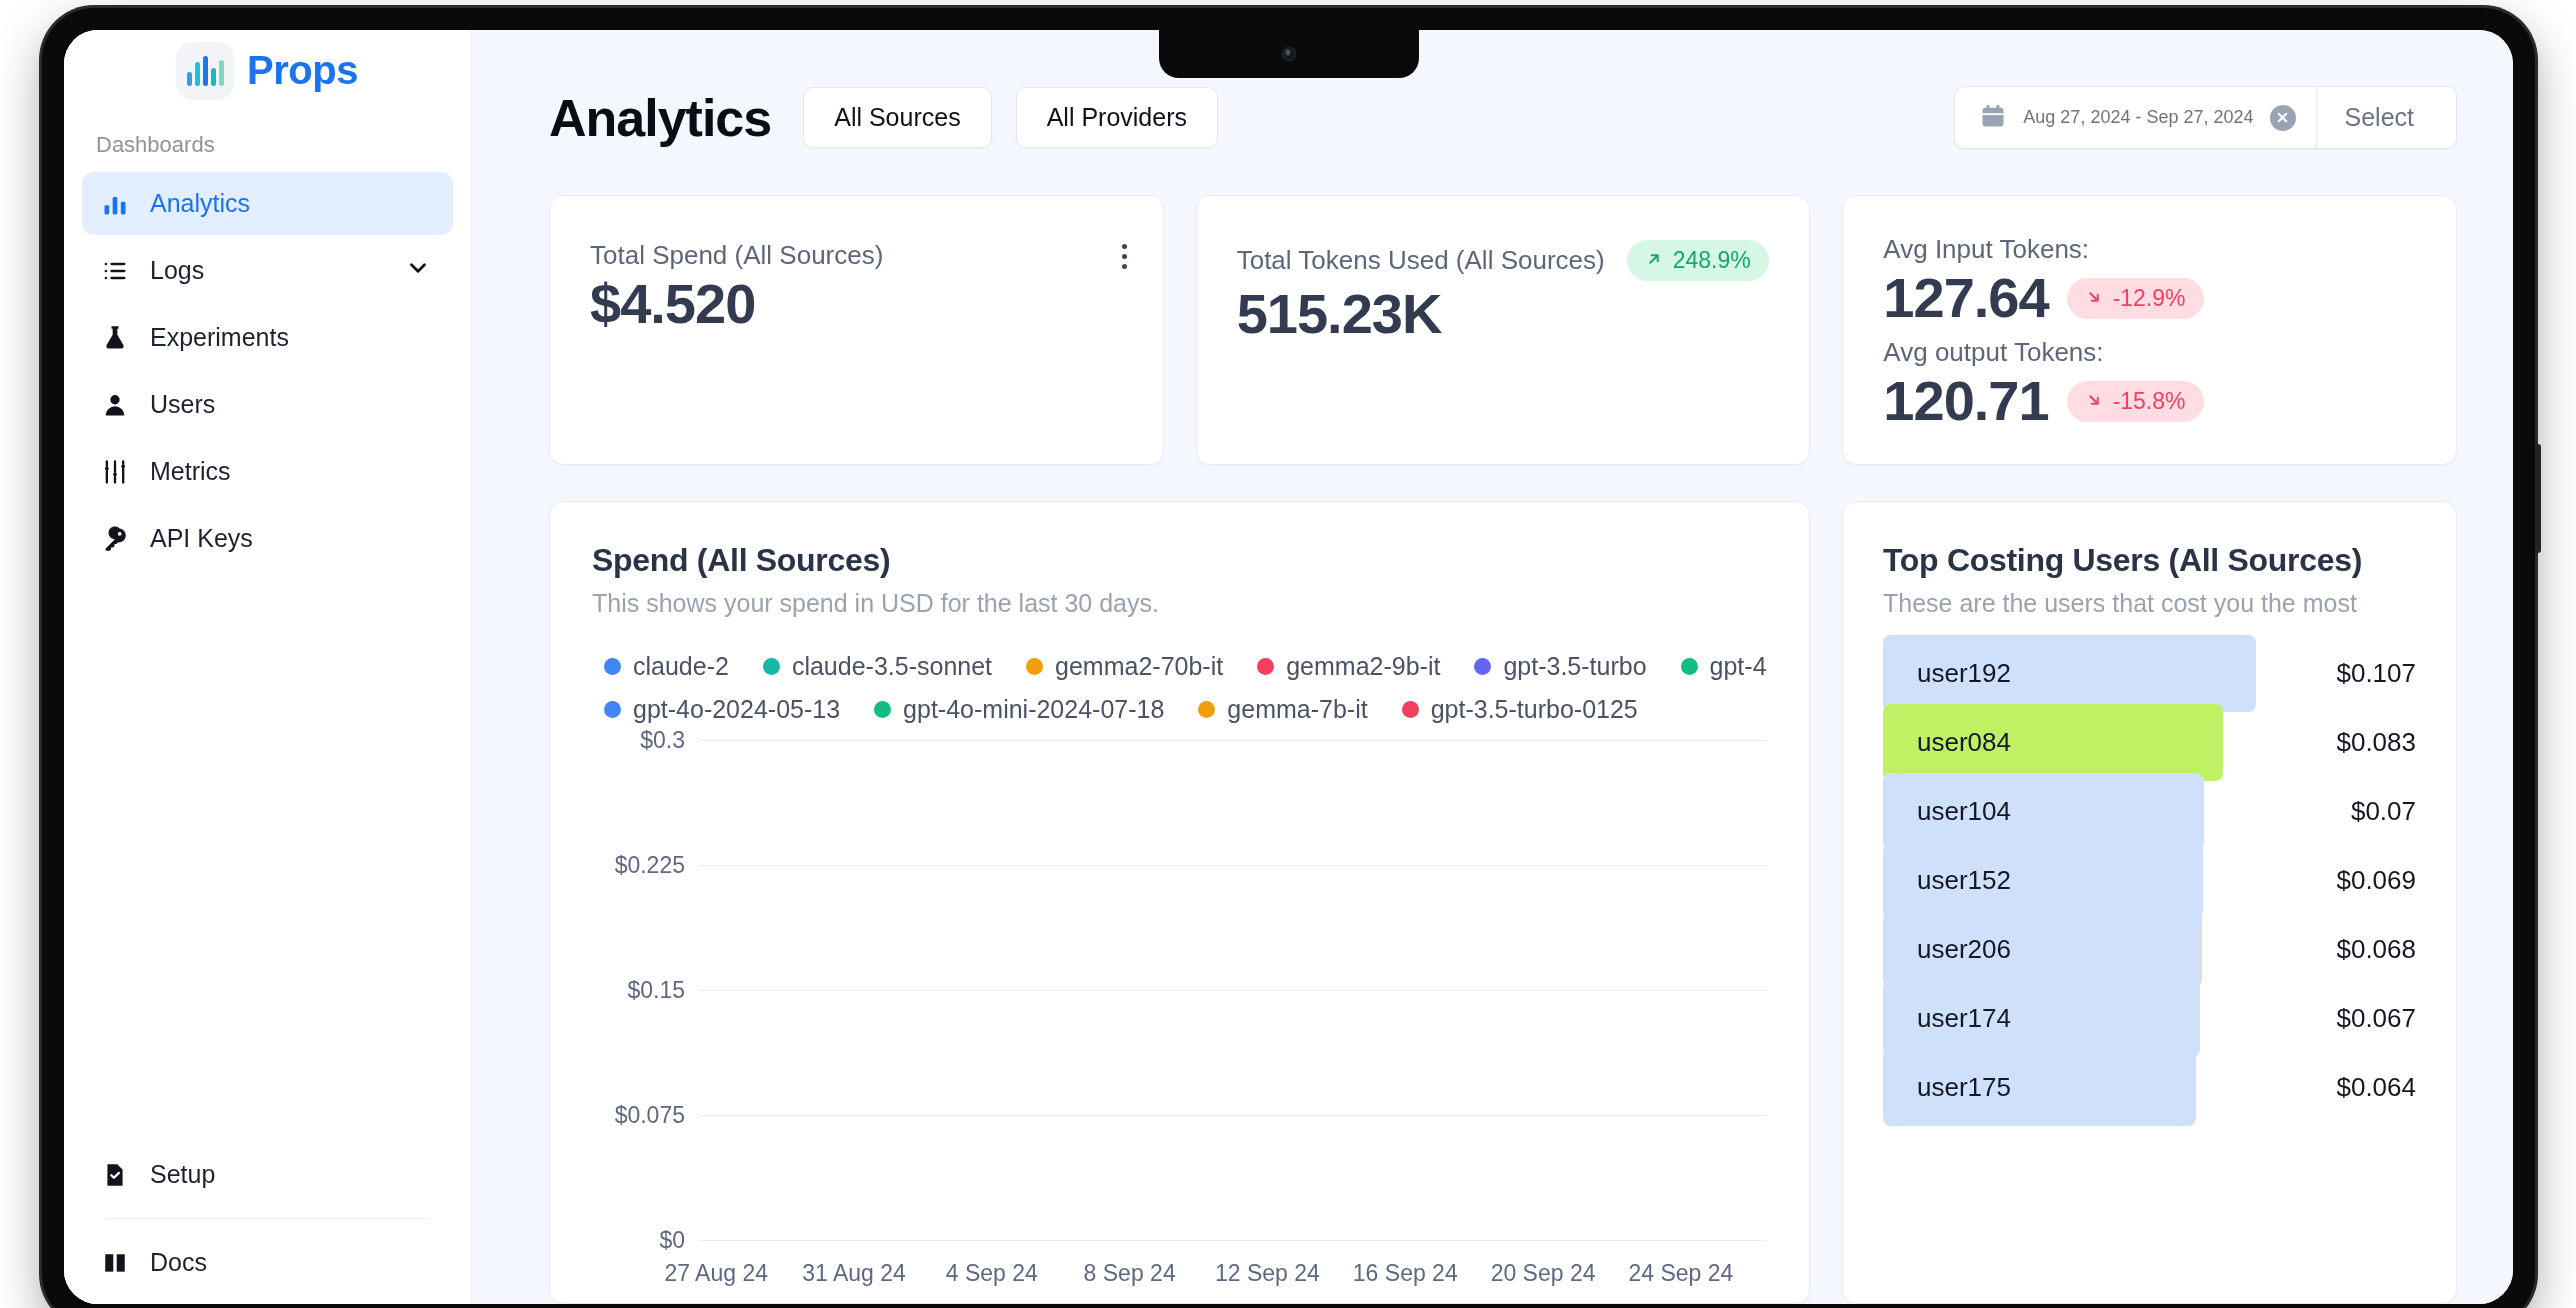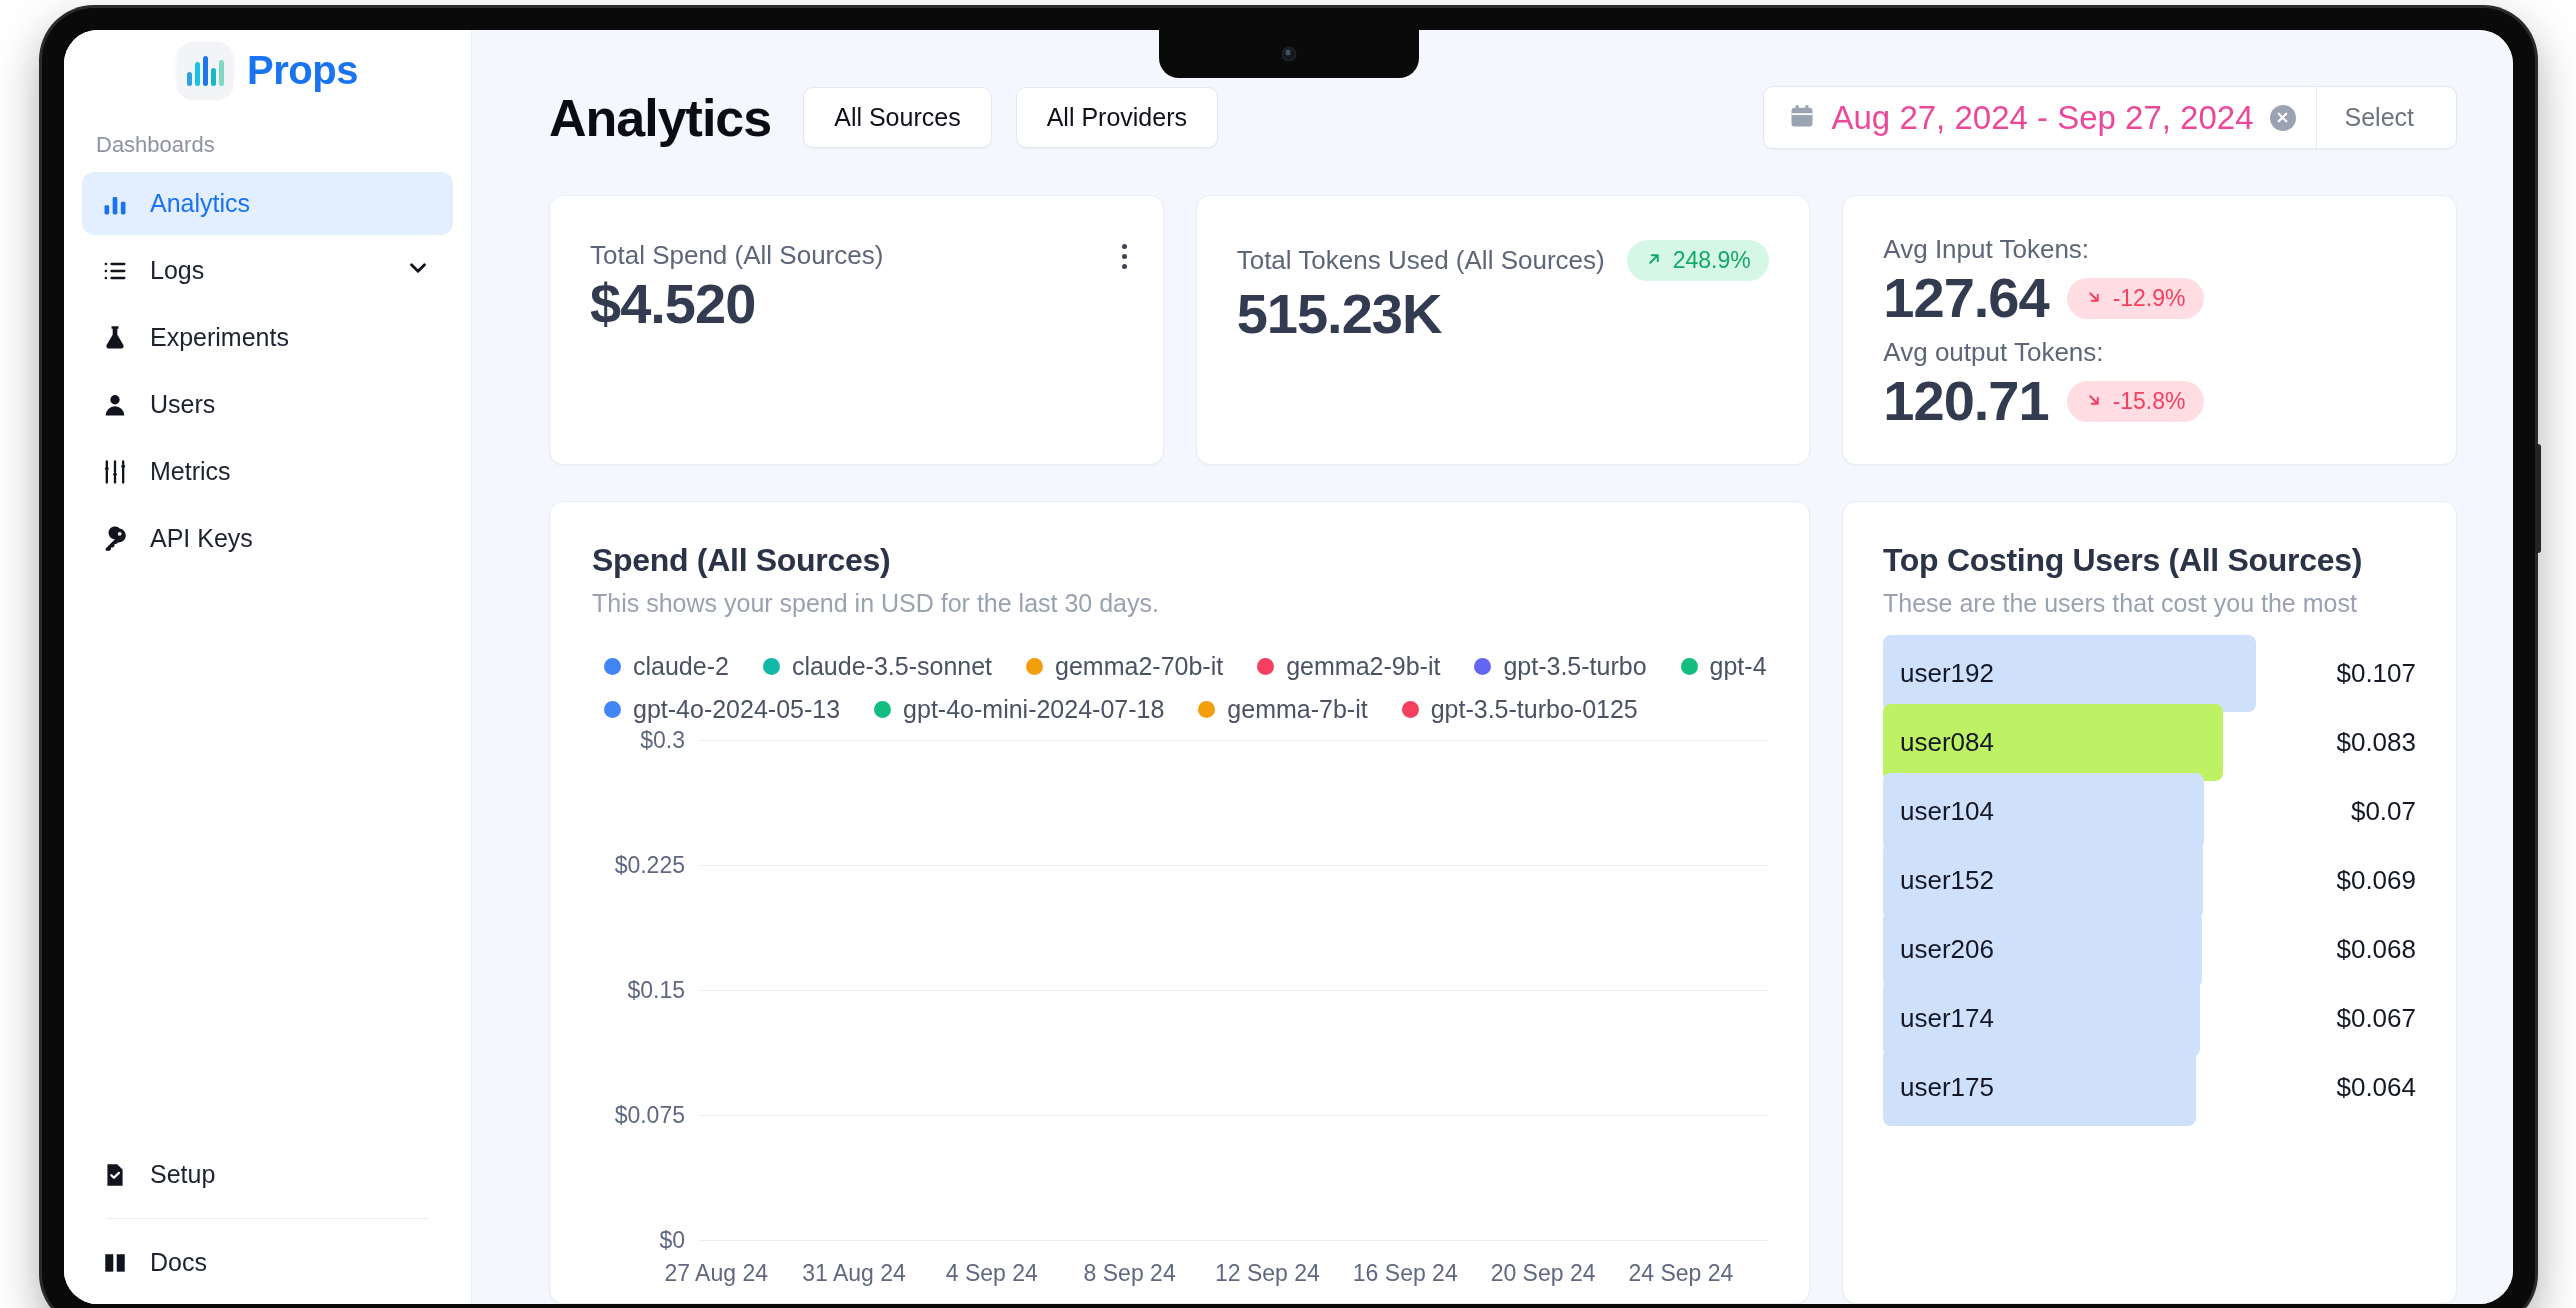--- a/index.html
+++ b/index.html
@@ -100,21 +100,21 @@
     height: 61px; padding: 0 30px; border-radius: 10px;
     background: #fff; border: 1px solid #e4e7ee;
     font-size: 25px; color: #0e1119; cursor: pointer;
     display: flex; align-items: center; margin-right: 24px;
     box-shadow: 0 1px 2px rgba(16,24,40,.04);
   }
   .topbar-right { margin-left: auto; display: flex; align-items: stretch;
     background:#fff; border:1px solid #e4e7ee; border-radius: 10px;
     box-shadow: 0 1px 2px rgba(16,24,40,.04); overflow: hidden; }
   .date-field { display:flex; align-items:center; gap:16px; padding: 0 20px 0 24px; height: 61px; cursor: pointer; }
-  .date-text { font-size: 33px; color: #ec4899; white-space: nowrap; text-align: right; }
+  .date-text { font-size: 18px; color: #737373; white-space: nowrap; text-align: right; }
   .clear-dot { width: 26px; height: 26px; border-radius: 50%; background:#9aa3b2; display:flex;align-items:center;justify-content:center; cursor:pointer; }
   .select-field { display:flex; align-items:center; padding: 0 42px 0 28px; height: 61px; border-left: 1px solid #e8eaf0; cursor:pointer; }
   .select-ph { font-size: 25px; color: #6c7480; }
 
   
   .kpi-row { display: flex; gap: 32px; margin-bottom: 36px; }
   .card { background:#fff; border:1px solid #e9ecf3; border-radius: 14px; box-shadow: 0 1px 2px rgba(16,24,40,.03); }
   .kpi { flex: 1 1 0; min-width: 0; padding: 44px 40px 30px; position: relative; }
   .kpi-head { display:flex; align-items:center; gap: 22px; }
   .kpi-label { font-size: 26px; color: #5d6678; }
@@ -146,21 +146,21 @@
   .gridline { position:absolute; left:0; right:0; height:1px; background:#e9edf3; }
   .bars { position:absolute; left:0; right:0; bottom:0; top:0; display:flex; align-items:flex-end; gap: 6px; padding: 0 4px; }
   .bar { flex: 1 1 0; display:flex; flex-direction: column-reverse; min-width:0; }
   .seg { width:100%; }
   .x-axis { height: 57px; position: relative; margin-left: 107px; }
   .x-tick { position:absolute; transform: translateX(-50%); font-size: 23px; color: #5f6880; white-space: nowrap; top: 14px; }
 
   
   .user-list { margin-top: 26px; display:flex; flex-direction:column; gap: 10px; }
   .user-row { display:flex; align-items:center; height: 59px; cursor: pointer; }
-  .user-bar { background:#cfe0fb; border-radius: 8px; height: 77px; display:flex; align-items:center; padding-left: 17px; }
+  .user-bar { background:#cfe0fb; border-radius: 8px; height: 77px; display:flex; align-items:center; padding-left: 34px; }
   .user-name { font-size: 26px; color: #141826; white-space:nowrap; }
   .user-cost { margin-left: auto; font-size: 26px; color: #141826; padding-left: 20px; white-space:nowrap; }
 </style>
 </head>
 <body>
 
 <div id="device">
   <div id="device-side"></div>
   <div id="device-inner">
     <div id="notch">

